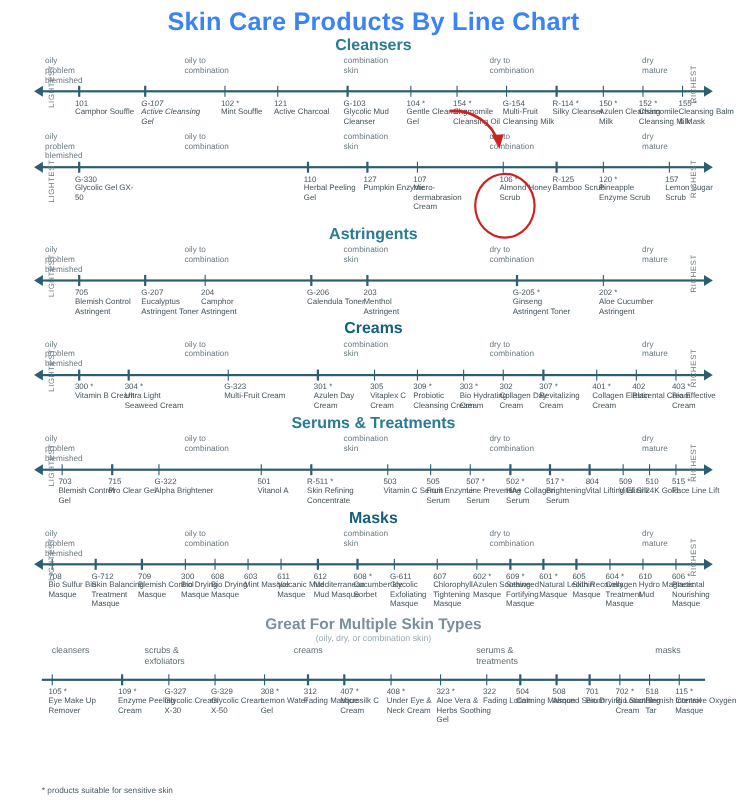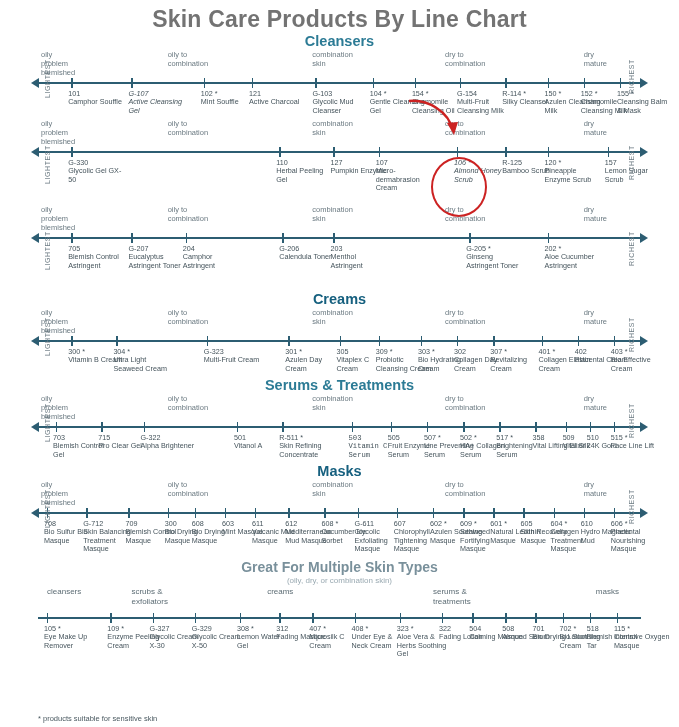--- a/index.html
+++ b/index.html
@@ -8,21 +8,21 @@
     background:#ffffff;
     font-family:"Liberation Sans", sans-serif;
     color:#3b4a52;
     position:relative;
     overflow:hidden;
   }
   .title{
     text-align:center;
     font-size:23px;
     font-weight:bold;
-    color:#737373;
+    color:#3b82f6;
     letter-spacing:0.2px;
     padding-top:6px;
   }
   .chart-wrap{position:relative;}
   .row{
     position:relative;
     margin:0 38px 0 38px;
     height:86px;
   }
   .row.masks{height:92px;}
@@ -278,21 +278,21 @@
           <span class="nm">Herbal Peeling Gel</span>
         </div>
         <div class="item" style="left: calc(49% - 3px);">
           <span class="code">127</span>
           <span class="nm">Pumpkin Enzyme</span>
         </div>
         <div class="item" style="left: calc(56.5% - 3px);">
           <span class="code">107</span>
           <span class="nm">Micro-dermabrasion Cream</span>
         </div>
-        <div class="item" style="left: calc(69.5% - 3px); font-style: italic;">
+        <div class="item" style="left: calc(69.5% - 3px);">
           <span class="code">106 *</span>
           <span class="nm">Almond Honey Scrub</span>
         </div>
         <div class="item" style="left: calc(77.5% - 3px);">
           <span class="code">R-125</span>
           <span class="nm">Bamboo Scrub</span>
         </div>
         <div class="item" style="left: calc(84.5% - 3px);">
           <span class="code">120 *</span>
           <span class="nm">Pineapple Enzyme Scrub</span>
@@ -304,20 +304,21 @@
       </div>
       <div class="side left" style="top: 26px;">LIGHTEST</div>
       <div class="side right" style="top: 26px;">RICHEST</div>
       <div class="circle" style="left: calc(69.5% - 26px); top: 38px;"></div>
       <svg width="70" height="44" class="arrowcurve" style="left: calc(69.5% - 52px); top: -22px;">
         <path d="M4 4 C 22 2, 44 14, 48 34" stroke="#cc2222" stroke-width="2.4" fill="none"></path>
         <path d="M42 26 L49 38 L53 25 Z" fill="#cc2222"></path>
       </svg>
     </div>
     <div class="row">
+      <div class="row-title">Astringents</div>
       <div class="zonelabels">
         <div class="zone" style="left: 0.5%;">
           <div>oily</div>
           <div>problem</div>
           <div>blemished</div>
         </div>
         <div class="zone" style="left: 21.5%;">
           <div>oily to</div>
           <div>combination</div>
         </div>
@@ -532,42 +533,42 @@
           <span class="nm">Alpha Brightener</span>
         </div>
         <div class="item" style="left: calc(33% - 3px);">
           <span class="code">501</span>
           <span class="nm">Vitanol A</span>
         </div>
         <div class="item" style="left: calc(40.5% - 3px);">
           <span class="code">R-511 *</span>
           <span class="nm">Skin Refining Concentrate</span>
         </div>
-        <div class="item" style="left: calc(52% - 3px); font-family: Liberation Mono, monospace;">
+        <div class="item" style="left: calc(52% - 3px);">
           <span class="code">503</span>
           <span class="nm">Vitamin C Serum</span>
         </div>
         <div class="item" style="left: calc(58.5% - 3px);">
           <span class="code">505</span>
           <span class="nm">Fruit Enzyme Serum</span>
         </div>
         <div class="item" style="left: calc(64.5% - 3px);">
           <span class="code">507 *</span>
           <span class="nm">Line Preventing Serum</span>
         </div>
         <div class="item" style="left: calc(70.5% - 3px);">
           <span class="code">502 *</span>
           <span class="nm">HA+ Collagen Serum</span>
         </div>
         <div class="item" style="left: calc(76.5% - 3px);">
           <span class="code">517 *</span>
           <span class="nm">Brightening Serum</span>
         </div>
         <div class="item" style="left: calc(82.5% - 3px);">
-          <span class="code">358</span>
+          <span class="code">804</span>
           <span class="nm">Vital Lifting Elixir</span>
         </div>
         <div class="item" style="left: calc(87.5% - 3px);">
           <span class="code">509</span>
           <span class="nm">Vital Silk</span>
         </div>
         <div class="item" style="left: calc(91.5% - 3px);">
           <span class="code">510</span>
           <span class="nm">24K Gold</span>
         </div>

